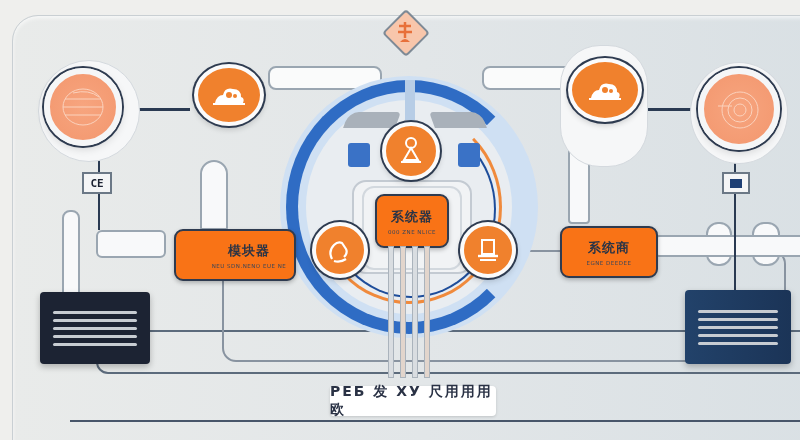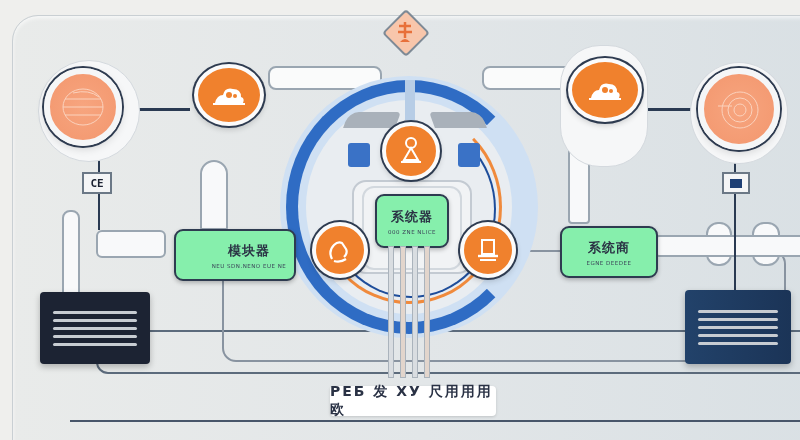--- a/index.html
+++ b/index.html
@@ -16,21 +16,21 @@
       background: linear-gradient(90deg, #e9ebea 0%, #e2e6e8 50%, #d9e0e4 100%);
       border: 1px solid #c9cfd3;
       box-shadow: inset 0 2px 4px rgba(255,255,255,0.7);
     }
     .pipe {
       position: absolute; border: 2px solid #9aa6b1; background: #f8f9fa;
       border-radius: 10px;
     }
     .line { position: absolute; background: #2a3a52; }
     .label-box {
-      position: absolute; background: #86efac;
+      position: absolute; background: #f97316;
       border: 2.5px solid #2e3b50; border-radius: 9px;
       box-shadow: 0 2px 4px rgba(0,0,0,0.25);
       display: flex; flex-direction: column; align-items: center; justify-content: center;
     }
     .label-title { font-weight: bold; font-size: 13px; color: #2b3445; letter-spacing: 1px; font-family: "DejaVu Sans", sans-serif; }
     .label-sub { font-size: 5.5px; color: #3b4659; margin-top: 3px; letter-spacing: 0.5px; font-family: "DejaVu Sans", sans-serif; }
     .orange-circle {
       position: absolute; border-radius: 50%;
       background: #f0812d; border: 4px solid #fbfbfb;
       box-shadow: 0 0 0 2px #2e3b50, 0 3px 6px rgba(0,0,0,0.2);

